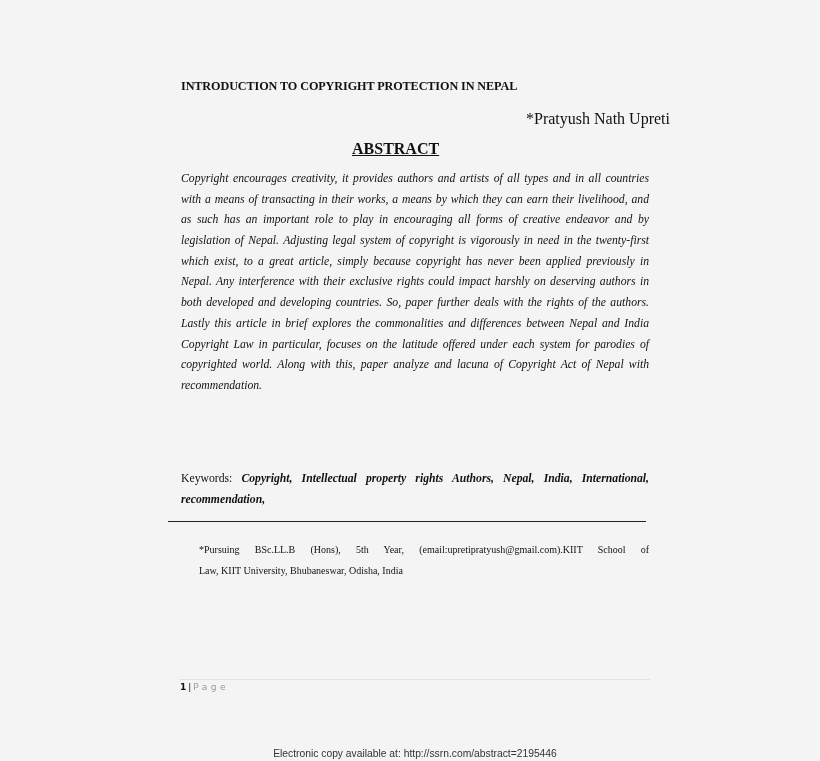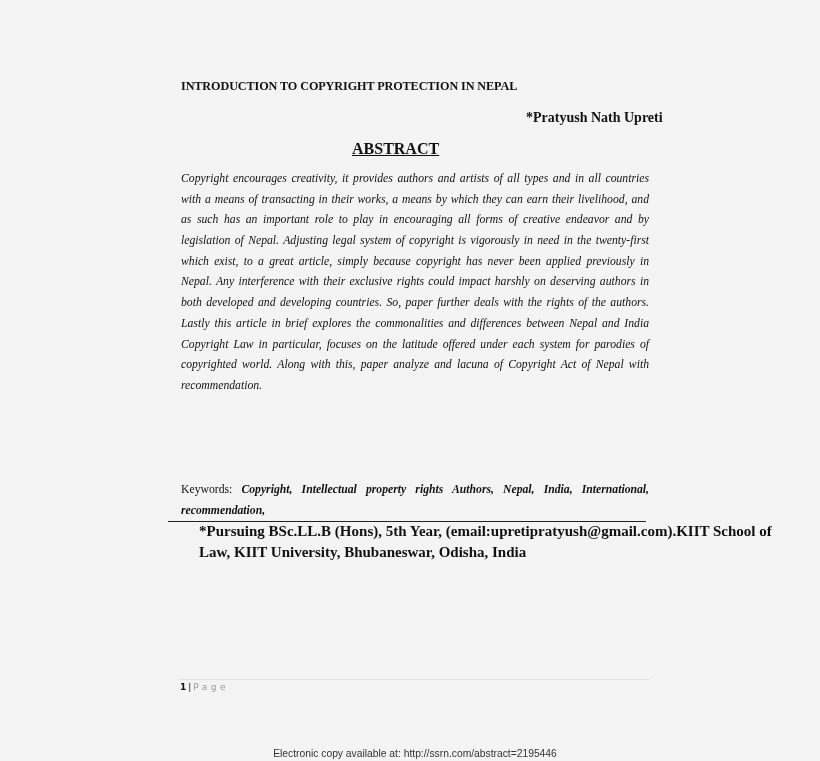--- a/index.html
+++ b/index.html
@@ -24,22 +24,22 @@
       position: absolute;
       left: 181px; top: 39px;
       font-weight: bold;
       font-size: 12.2px;
       letter-spacing: -0.1px;
       white-space: nowrap;
     }
     .author {
       position: absolute;
       left: 526px; top: 70px;
-      font-weight: bold;
-      font-size: 14px;
+      font-weight: normal;
+      font-size: 16px;
       white-space: nowrap;
     }
     .abstract-heading {
       position: absolute;
       left: 352px; top: 100px;
       font-weight: bold;
       font-size: 16px;
       text-decoration: underline;
       white-space: nowrap;
     }
@@ -58,21 +58,21 @@
       text-align: justify;
       text-align-last: justify;
       white-space: nowrap;
       height: 20.7px;
     }
     .abstract-body .line.last {
       text-align-last: left;
     }
     .keywords {
       position: absolute;
-      left: 181px; top: 440px;
+      left: 181px; top: 429px;
       width: 468px;
       font-size: 11.7px;
       line-height: 20.7px;
     }
     .keywords .kline {
       display: block;
       white-space: nowrap;
       height: 20.7px;
     }
     .keywords .kline.first {
@@ -85,25 +85,24 @@
       text-align: center;
     }
     .footnote-rule {
       position: absolute;
       left: 168px; top: 481px;
       width: 478px; height: 0;
       border-top: 1px solid #222;
     }
     .footnote {
       position: absolute;
-      left: 199px; top: 481px;
+      left: 199px; top: 500px;
       width: 450px;
-      font-size: 15px;
+      font-size: 10px;
       line-height: 20.7px;
-      font-weight: bold;
     }
     .footnote .fline {
       display: block;
       white-space: nowrap;
       height: 20.7px;
     }
     .footnote .fline.first {
       text-align: justify;
       text-align-last: justify;
     }

